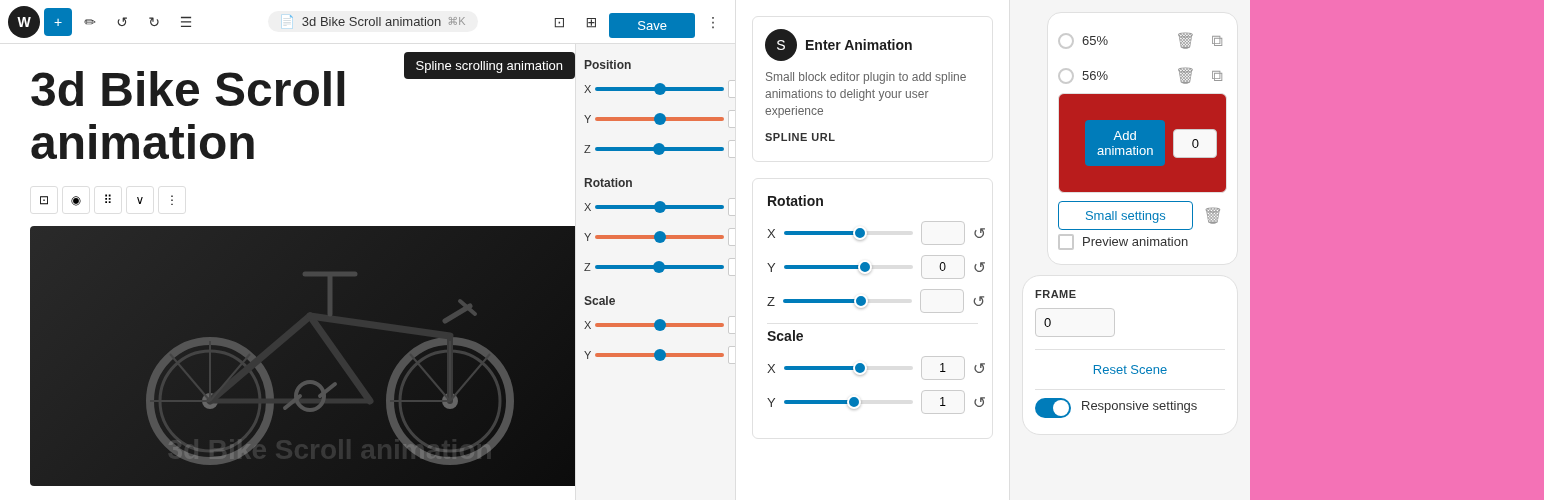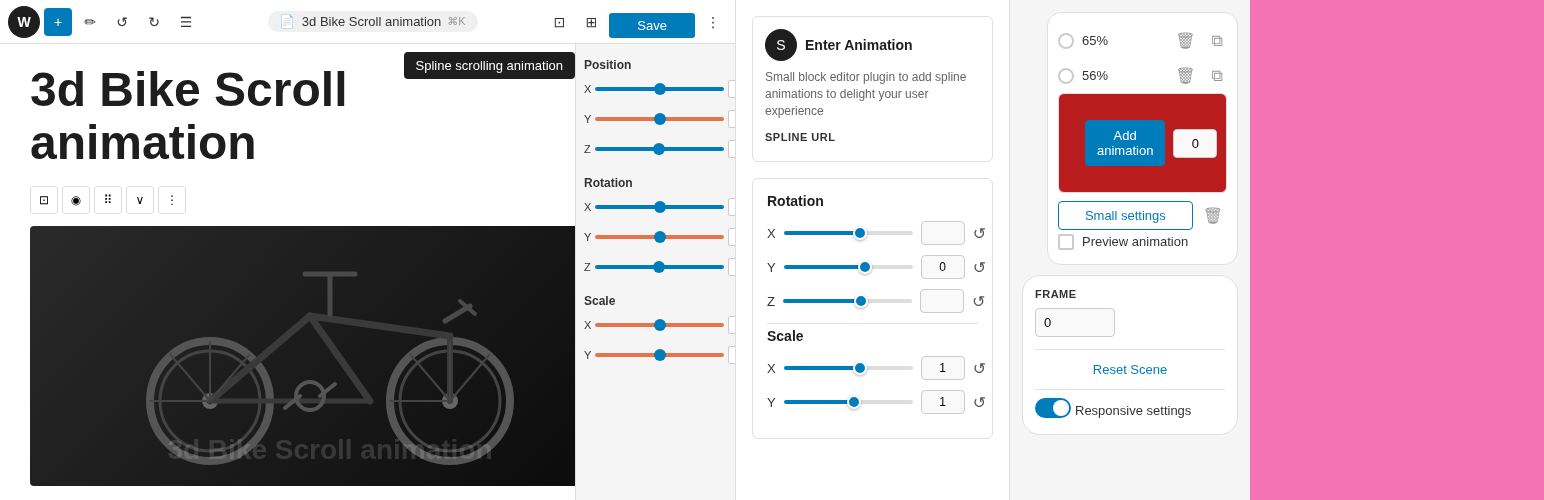--- a/index.html
+++ b/index.html
@@ -514,22 +514,22 @@
       font-size: 13px;
       cursor: pointer;
       padding: 8px 0;
       display: block;
       text-align: center;
       width: 100%;
     }
 
     .responsive-row {
       display: flex;
-      align-items: flex-end;
-      gap: 4px;
+      align-items: flex-start;
+      gap: 10px;
       padding: 4px 0;
     }
 
     .toggle {
       width: 36px; height: 20px;
       background: #007cba;
       border-radius: 10px;
       position: relative;
       cursor: pointer;
     }

